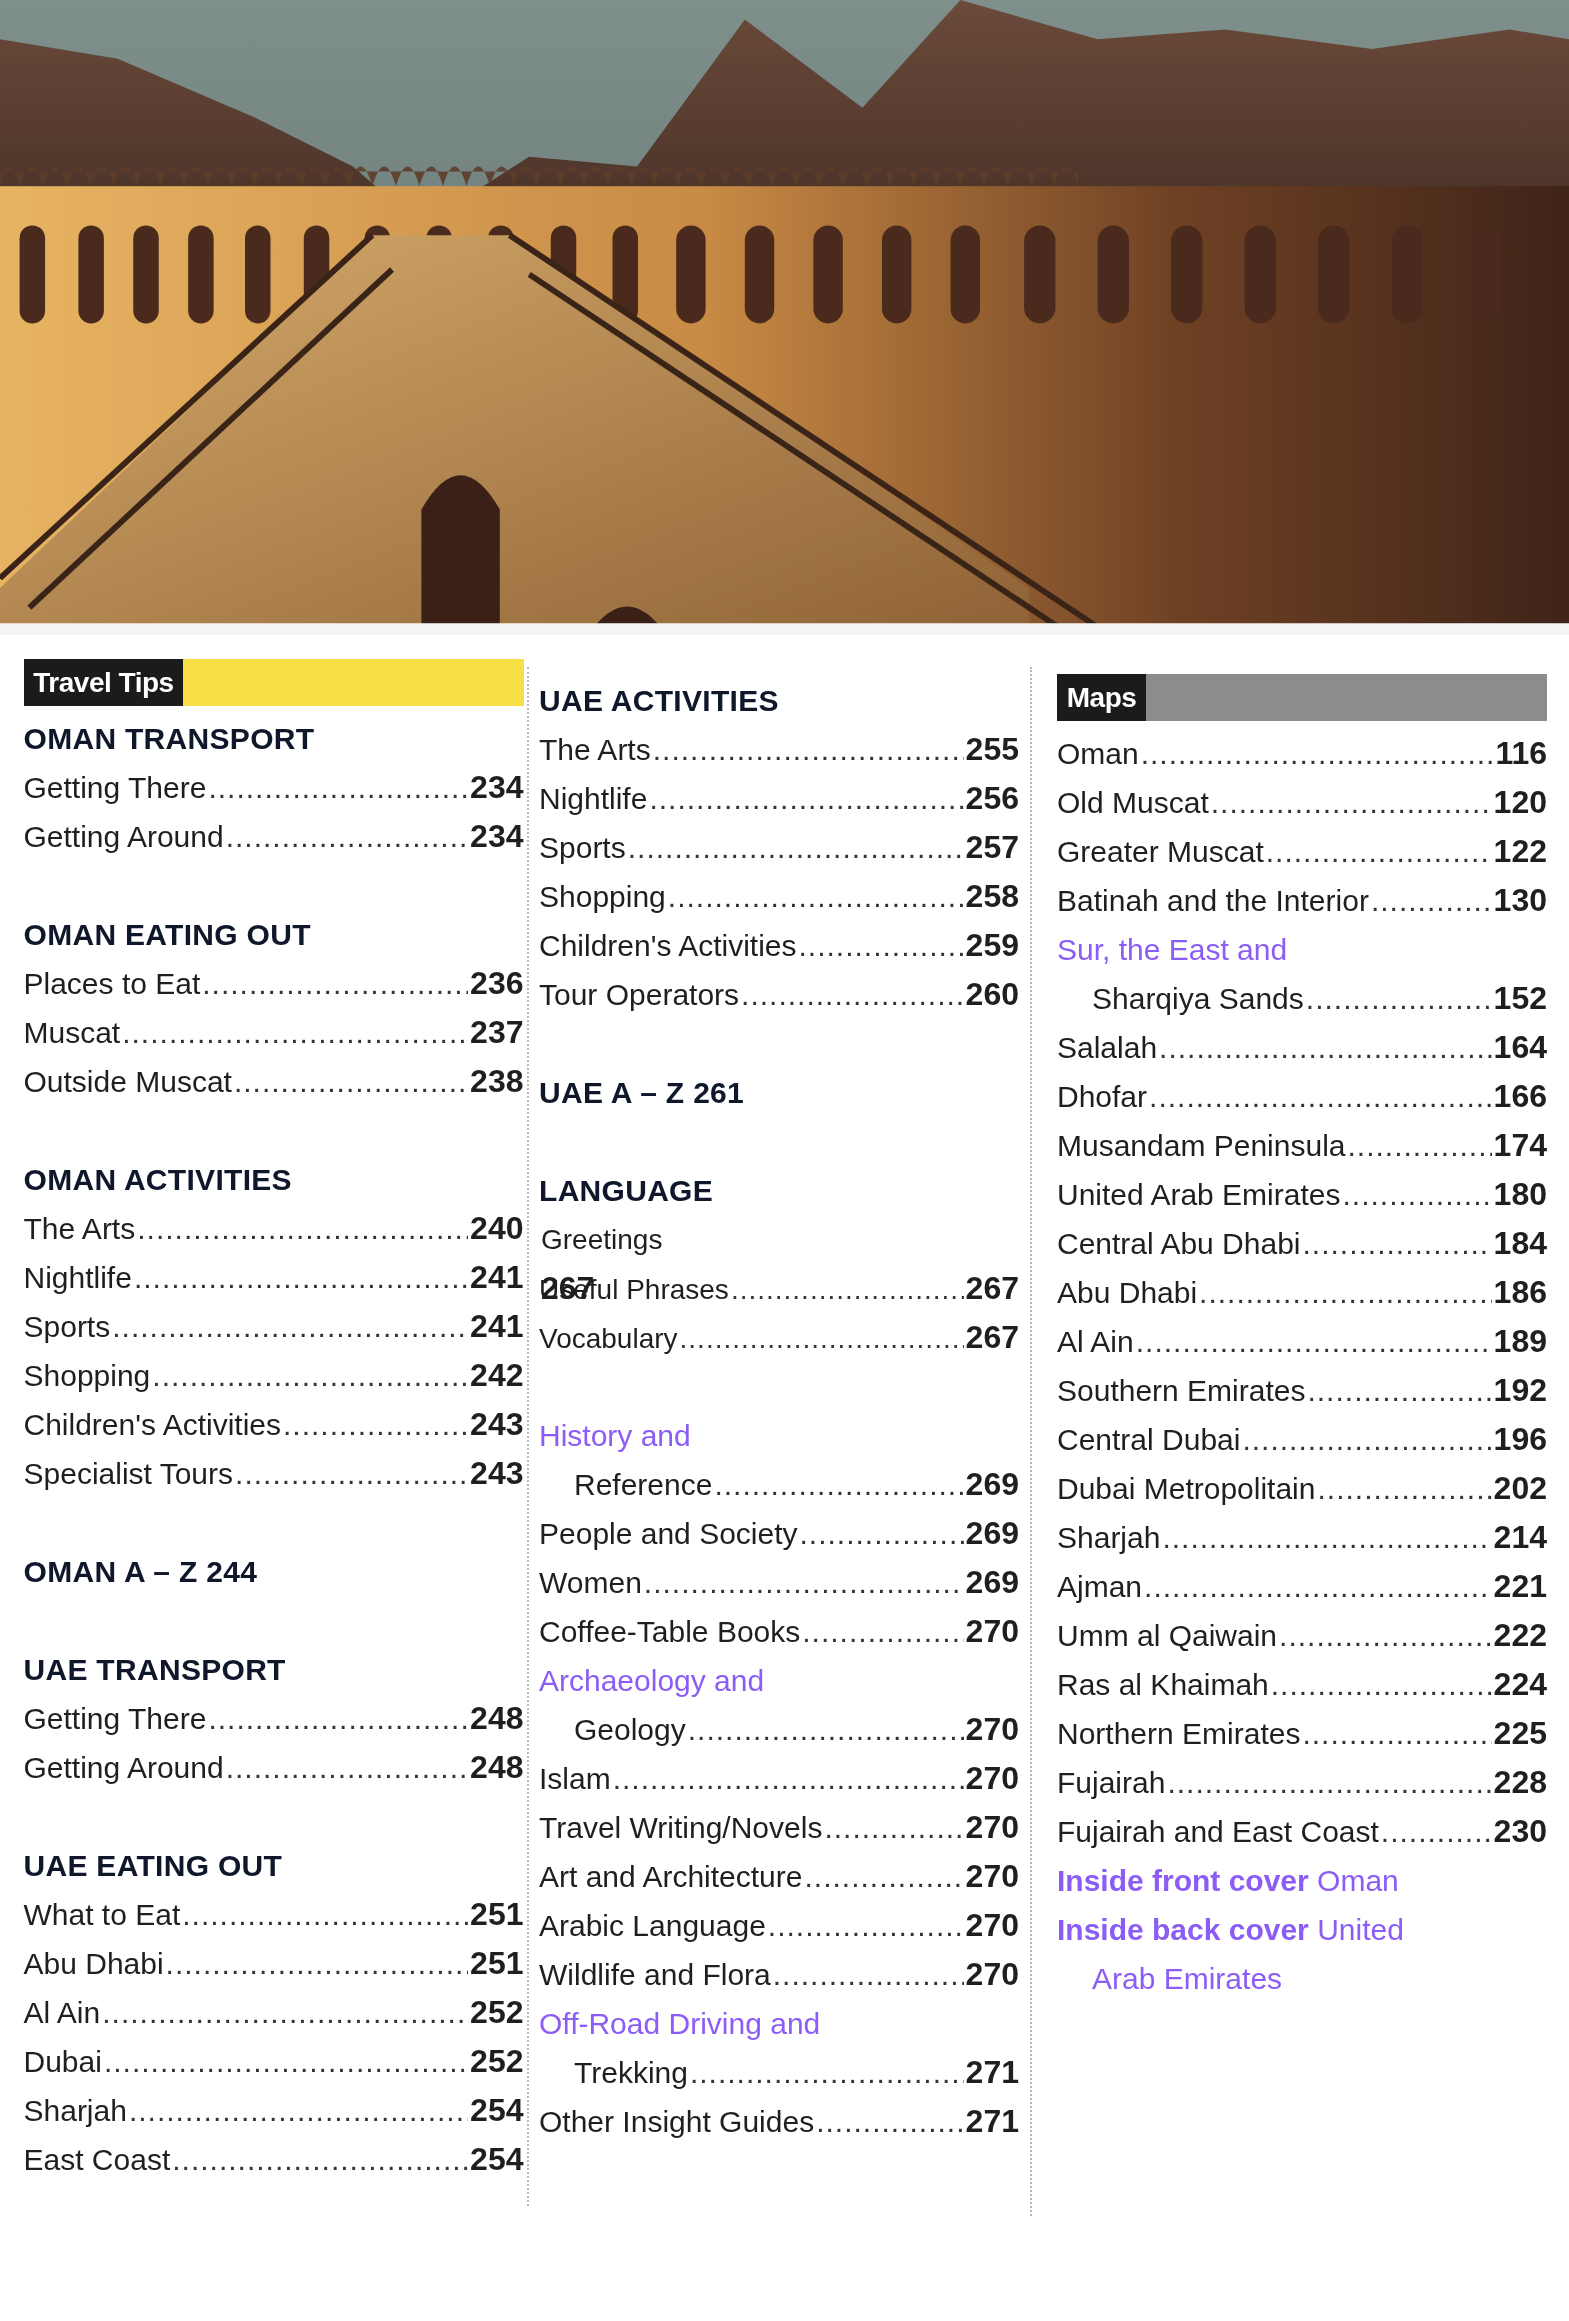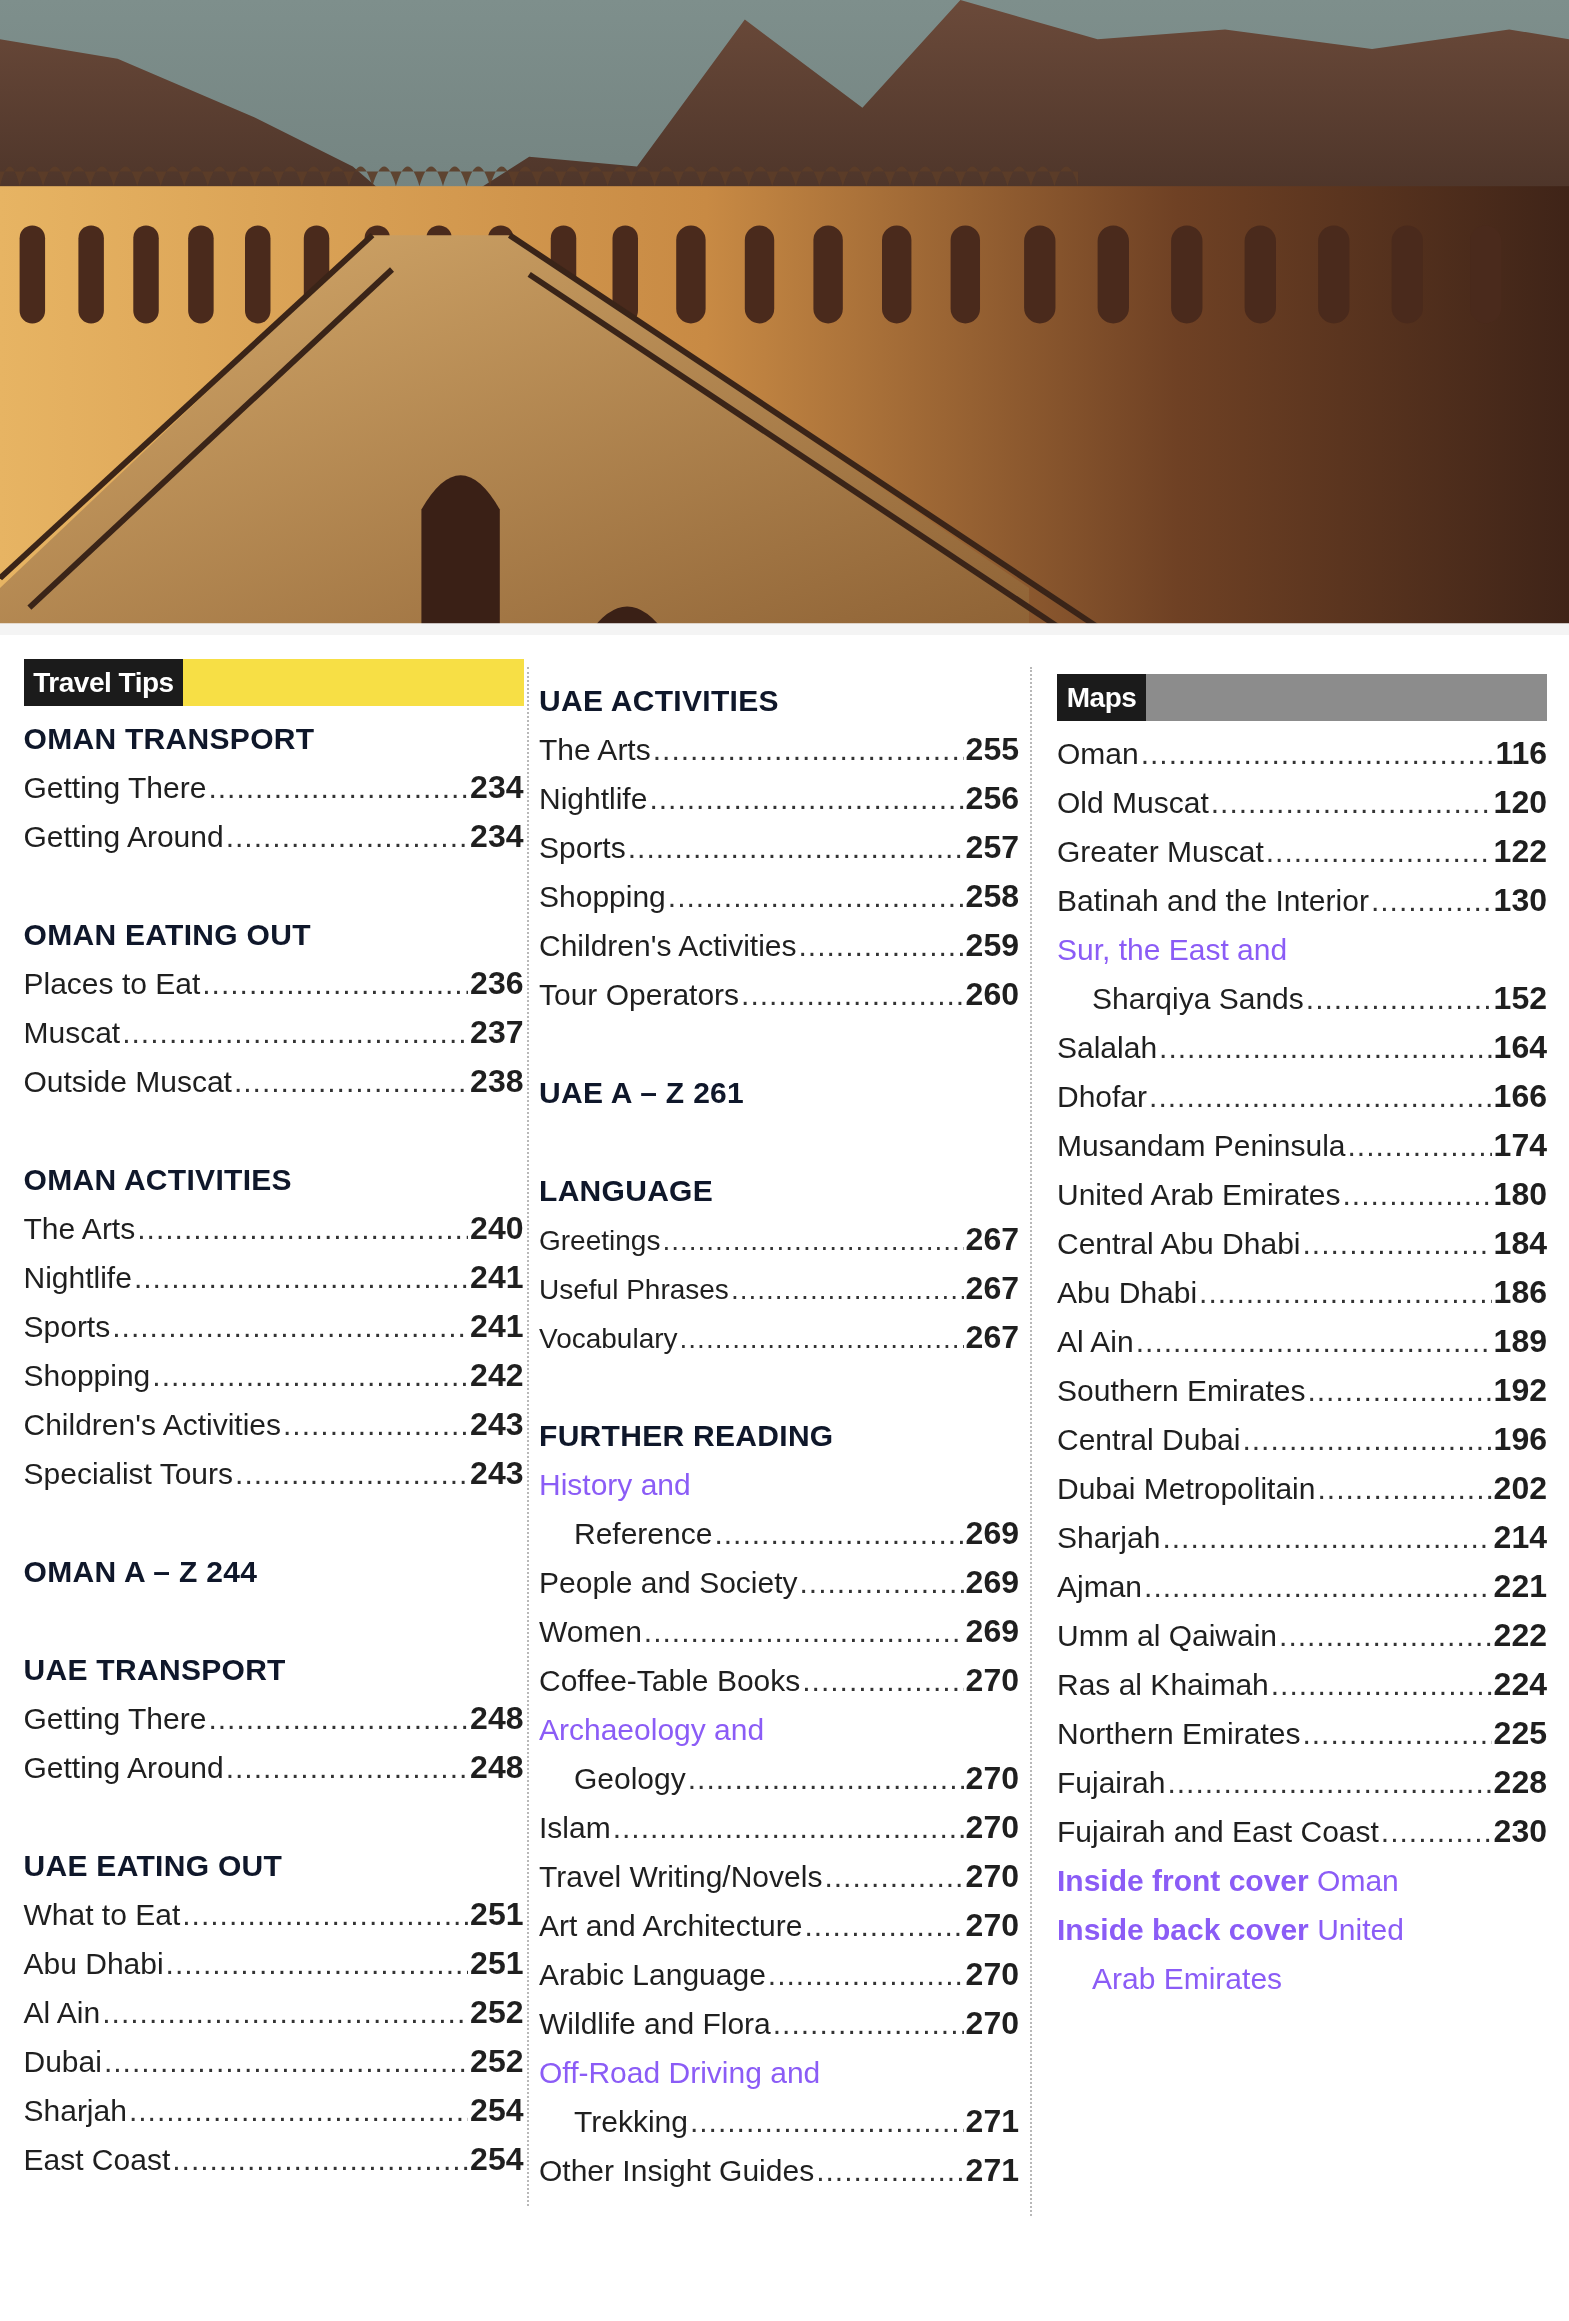--- a/index.html
+++ b/index.html
@@ -263,38 +263,37 @@
       <span class="title">Tour Operators</span>
       <span class="dots"></span>
       <span class="page">260</span>
     </div>
   <div class="gap"></div>
 
   <div class="heading">UAE A – Z 261</div>
   <div class="gap"></div>
 
   <div class="heading">LANGUAGE</div>
-  <div class="entry" style="font-size:28px;">
+  <div class="entry" style="font-size:28px;flex-direction:column;">
       <span class="title">Greetings</span>
       <span class="dots"></span>
       <span class="page">267</span>
     </div>
   <div class="entry" style="font-size:28px;">
       <span class="title">Useful Phrases</span>
       <span class="dots"></span>
       <span class="page">267</span>
     </div>
   <div class="entry" style="font-size:28px;">
       <span class="title">Vocabulary</span>
       <span class="dots"></span>
       <span class="page">267</span>
     </div>
   <div class="gap"></div>
 
-  <div class="heading">FURTHER READING</div>
   <div class="wrap-first">History and</div>
   <div class="entry indent">
       <span class="title">Reference</span>
       <span class="dots"></span>
       <span class="page">269</span>
     </div>
   <div class="entry">
       <span class="title">People and Society</span>
       <span class="dots"></span>
       <span class="page">269</span>

